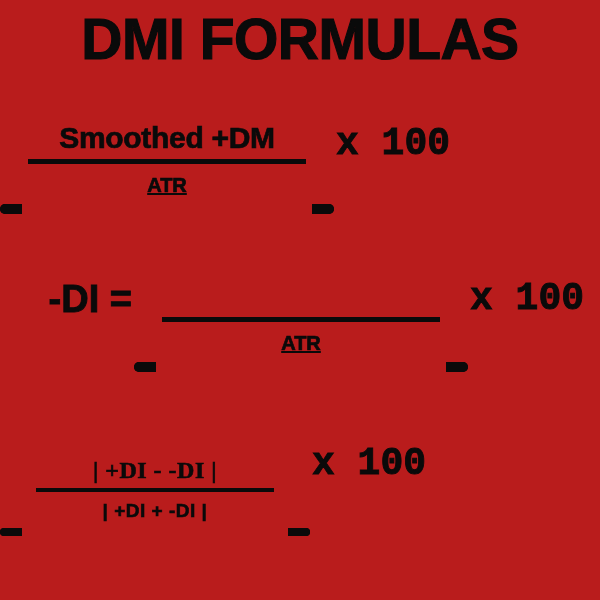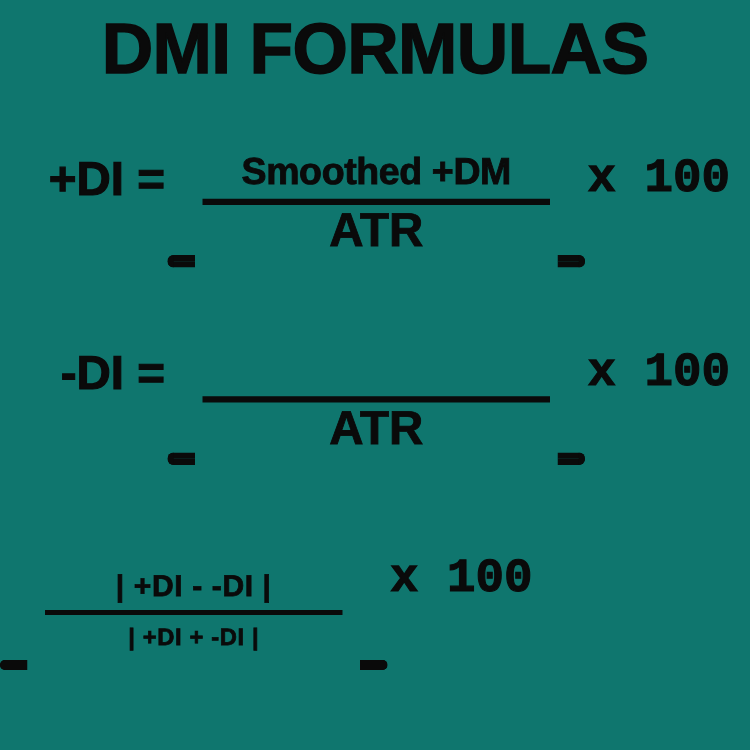--- a/index.html
+++ b/index.html
@@ -14,21 +14,21 @@
     font-family: "Liberation Sans", "DejaVu Sans", sans-serif;
     color: #0a0a0a;
     overflow: hidden;
     position: relative;
   }
 
   #sheet {
     position: relative;
     width: 600px;
     height: 600px;
-    background: #0f766e;
+    background: #b91c1c;
   }
 
   
   .title {
     position: absolute;
     left: 0;
     top: 8px;
     width: 600px;
     text-align: center;
     font-size: 57px;
@@ -134,31 +134,33 @@
 
   .row-1 .numerator,
   .row-2 .numerator {
     font-size: 30px;
     line-height: 34px;
     -webkit-text-stroke: 0.7px #0a0a0a;
     letter-spacing: -0.3px;
   }
   .row-1 .denominator,
   .row-2 .denominator {
-    font-size: 38px;
+    font-size: 20px;
     line-height: 34px;
     -webkit-text-stroke: 0.7px #0a0a0a;
     padding-top: 2px;
+    text-decoration: underline;
   }
 
   .row-3 .numerator {
     font-size: 24px;
     line-height: 30px;
     -webkit-text-stroke: 0.6px #0a0a0a;
     letter-spacing: 0.5px;
+    font-family: Liberation Serif, serif;
   }
   .row-3 .denominator {
     font-size: 19px;
     line-height: 30px;
     -webkit-text-stroke: 0.6px #0a0a0a;
     letter-spacing: 0.5px;
     padding-top: 2px;
   }
 
   .frac-bar {
@@ -184,21 +186,20 @@
   }
 </style>
 </head>
 <body>
 
 <div id="sheet">
 
   <div class="title">DMI FORMULAS</div>
 
   <div class="formula-row row-1">
-    <div class="lhs">+DI =</div>
     <div class="bracket-group">
       <div class="bracket left"></div>
       <div class="fraction">
         <div class="numerator">Smoothed +DM</div>
         <div class="frac-bar"></div>
         <div class="denominator">ATR</div>
       </div>
       <div class="bracket right"></div>
     </div>
     <div class="rhs">x 100</div>

